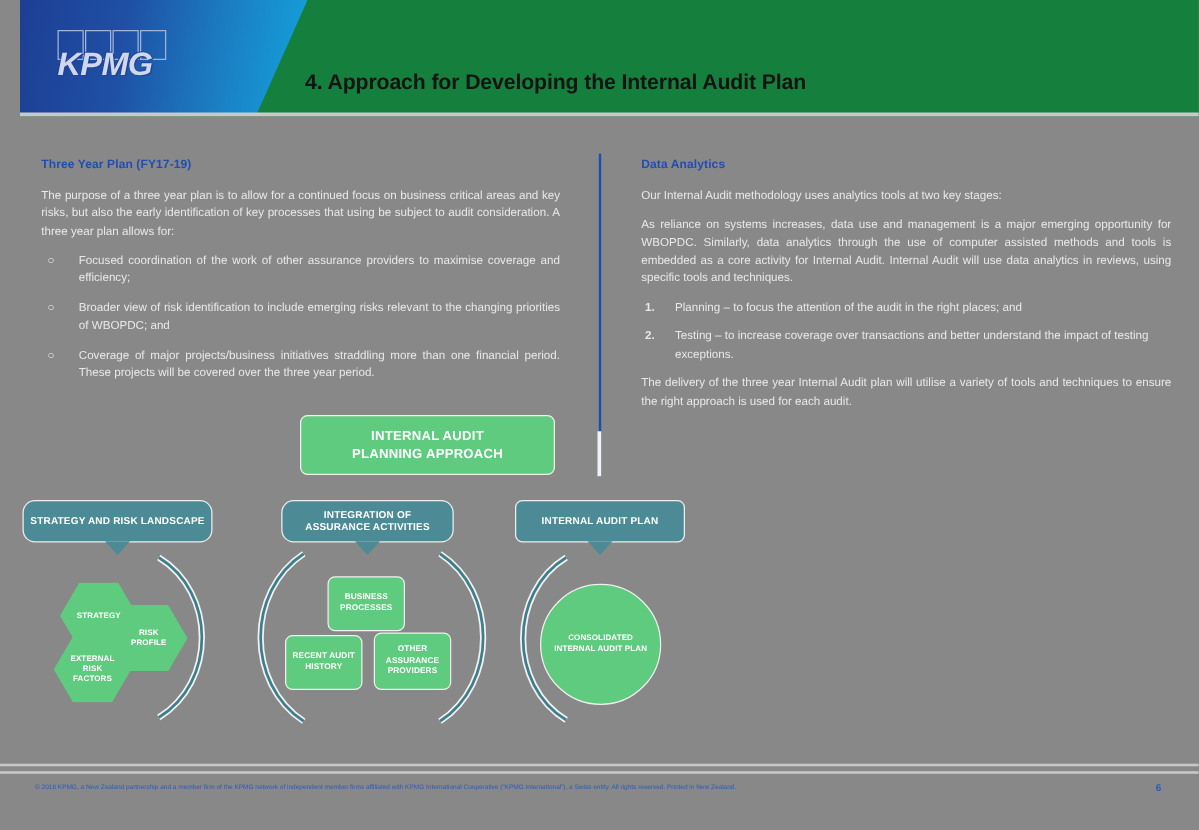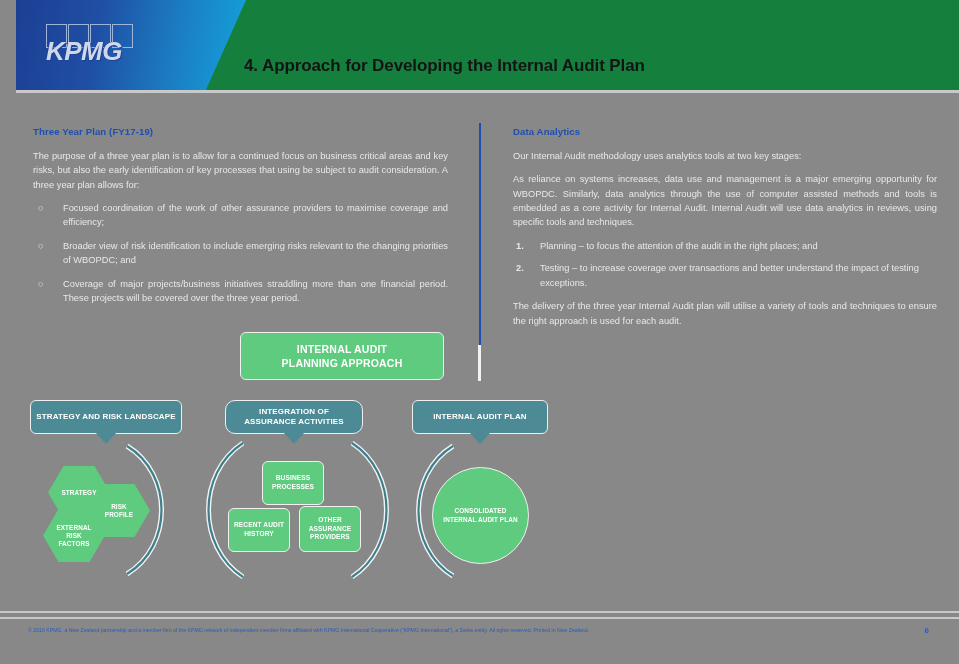--- a/index.html
+++ b/index.html
@@ -179,21 +179,21 @@
     content: "";
     position: absolute;
     left: 50%;
     bottom: -11px;
     margin-left: -10px;
     width: 0; height: 0;
     border-left: 10px solid transparent;
     border-right: 10px solid transparent;
     border-top: 11px solid #4c8b96;
   }
-  .callout-1 { left: 30px;  top: 400px; width: 150px; height: 32px; }
+  .callout-1 { left: 18px;  top: 400px; width: 150px; height: 32px; border-radius: 10px; }
   .callout-2 { left: 225px; top: 400px; width: 136px; height: 32px; border-radius: 10px; }
   .callout-3 { left: 412px; top: 400px; width: 134px; height: 32px; }
 
   
   .arc { position: absolute; }
 
   
   .hex {
     position: absolute;
     background: #5ecb7e;

